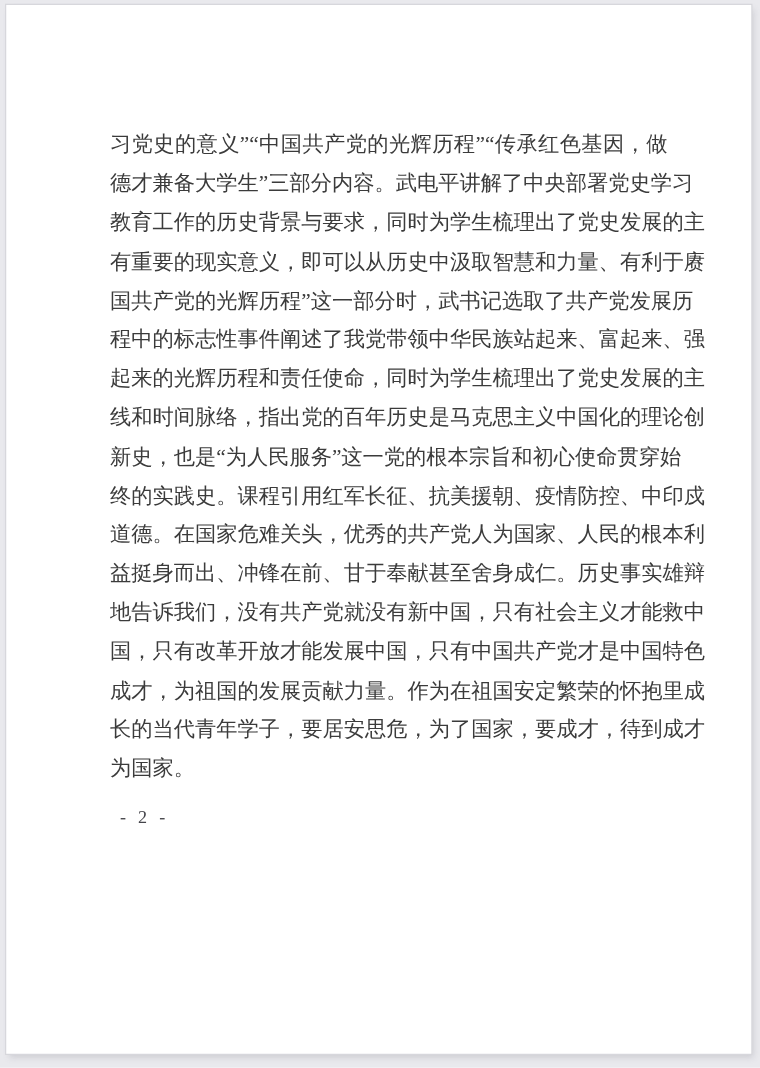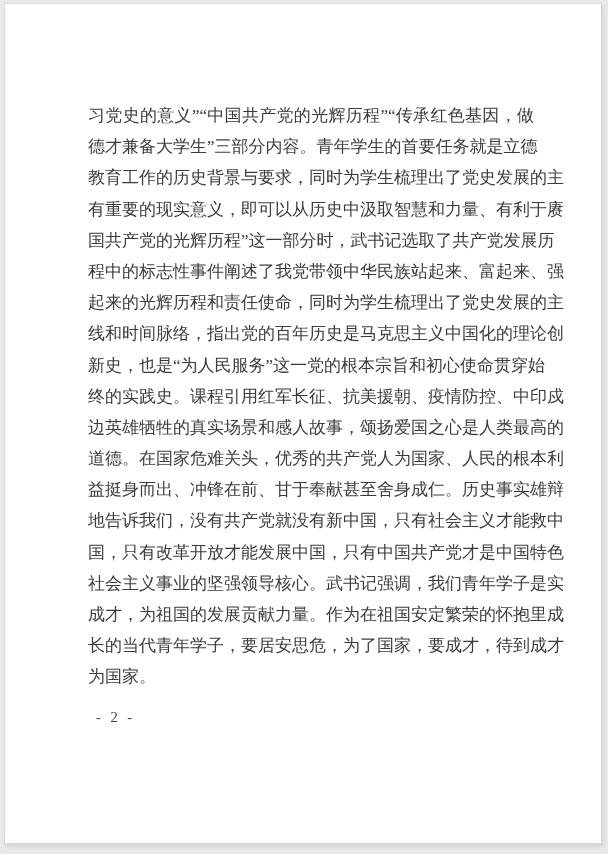--- a/index.html
+++ b/index.html
@@ -55,34 +55,32 @@
     letter-spacing: 3px;
   }
 </style>
 </head>
 <body>
 
 <div class="canvas">
   <div class="page">
     <div class="content">
       <div class="line">习党史的意义”“中国共产党的光辉历程”“传承红色基因，做</div>
-      <div class="line">德才兼备大学生”三部分内容。青年学生的首要任务就是立德</div>
+      <div class="line">德才兼备大学生”三部分内容。武电平讲解了中央部署党史学习</div>
       <div class="line">教育工作的历史背景与要求，同时为学生梳理出了党史发展的主</div>
       <div class="line">有重要的现实意义，即可以从历史中汲取智慧和力量、有利于赓</div>
       <div class="line">国共产党的光辉历程”这一部分时，武书记选取了共产党发展历</div>
       <div class="line">程中的标志性事件阐述了我党带领中华民族站起来、富起来、强</div>
       <div class="line">起来的光辉历程和责任使命，同时为学生梳理出了党史发展的主</div>
       <div class="line">线和时间脉络，指出党的百年历史是马克思主义中国化的理论创</div>
       <div class="line">新史，也是“为人民服务”这一党的根本宗旨和初心使命贯穿始</div>
       <div class="line">终的实践史。课程引用红军长征、抗美援朝、疫情防控、中印戍</div>
-      <div class="line">边英雄牺牲的真实场景和感人故事，颂扬爱国之心是人类最高的</div>
       <div class="line">道德。在国家危难关头，优秀的共产党人为国家、人民的根本利</div>
       <div class="line">益挺身而出、冲锋在前、甘于奉献甚至舍身成仁。历史事实雄辩</div>
       <div class="line">地告诉我们，没有共产党就没有新中国，只有社会主义才能救中</div>
       <div class="line">国，只有改革开放才能发展中国，只有中国共产党才是中国特色</div>
-      <div class="line">社会主义事业的坚强领导核心。武书记强调，我们青年学子是实</div>
       <div class="line">成才，为祖国的发展贡献力量。作为在祖国安定繁荣的怀抱里成</div>
       <div class="line">长的当代青年学子，要居安思危，为了国家，要成才，待到成才</div>
       <div class="line last">为国家。</div>
       <div class="page-number">- 2 -</div>
     </div>
   </div>
 </div>
 
 </body></html>

